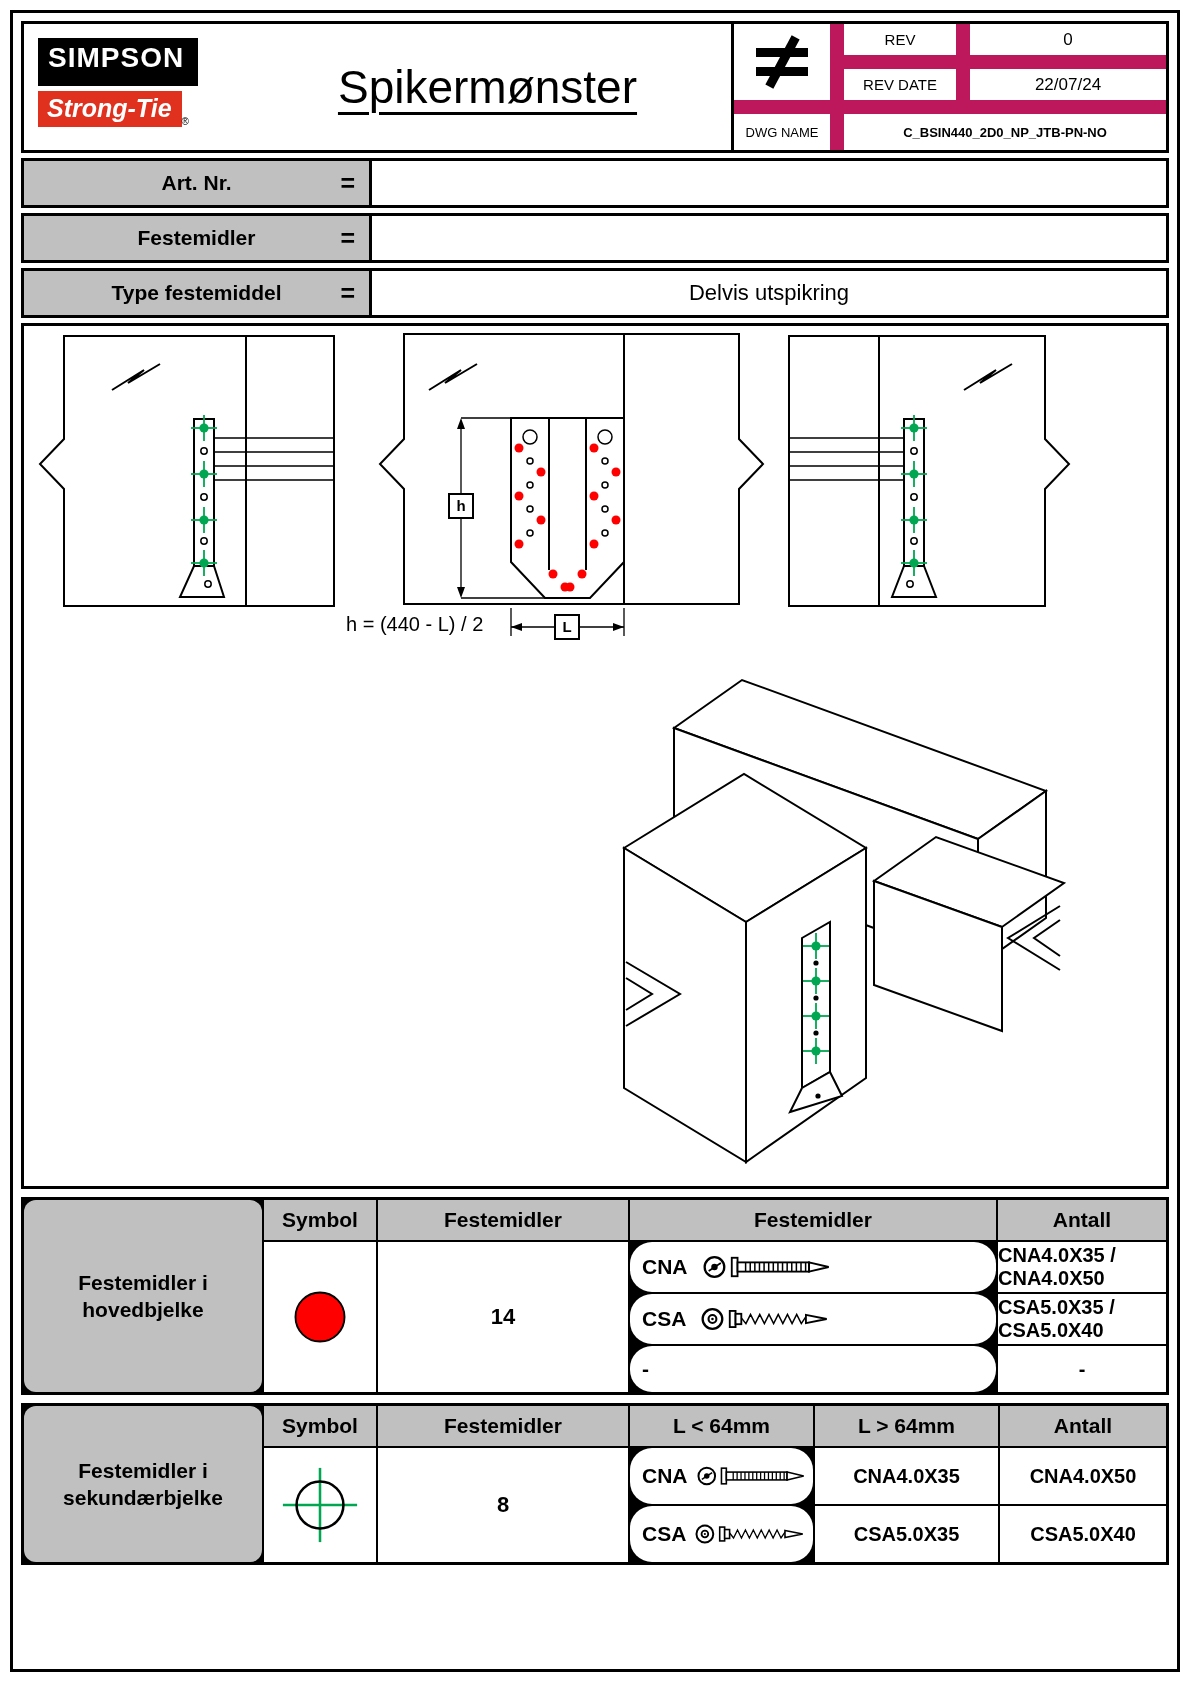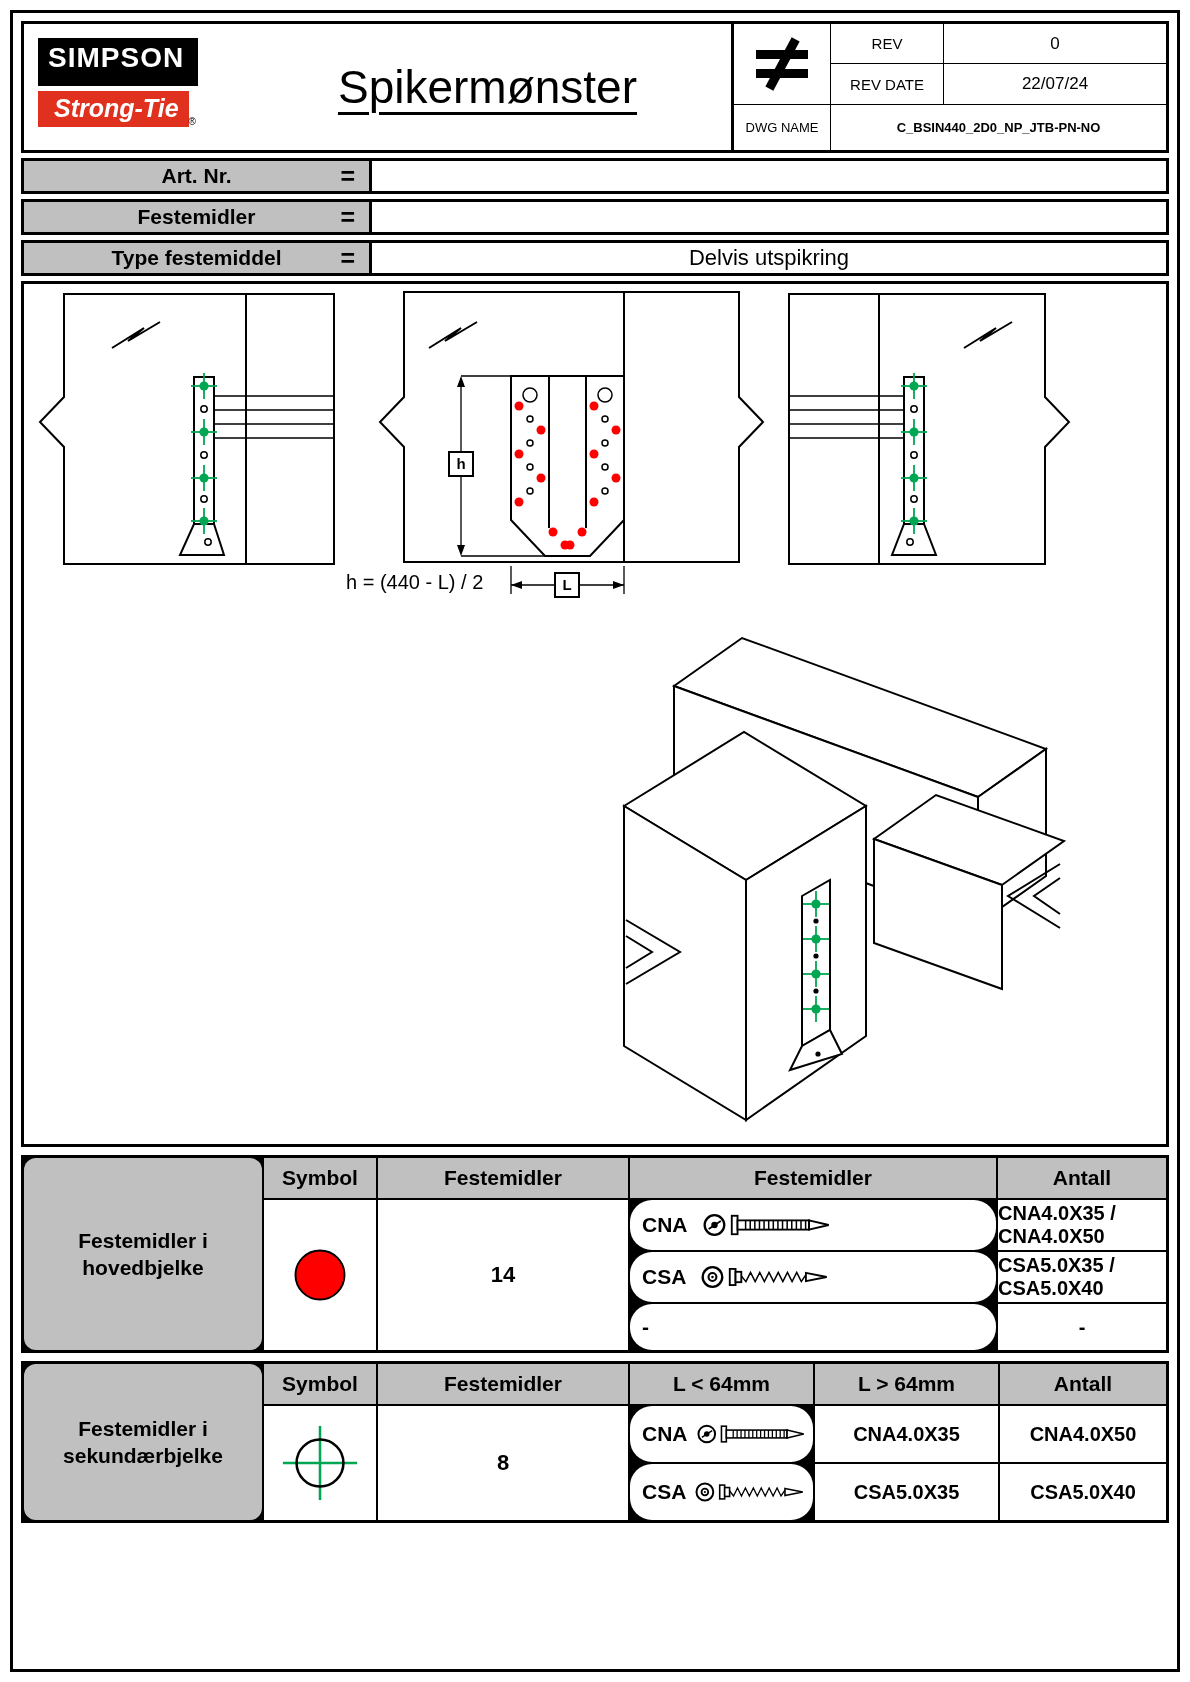--- a/index.html
+++ b/index.html
@@ -6,39 +6,39 @@
   .page{width:1190px;height:1682px;background:#fff;box-sizing:border-box;padding:10px;
         font-family:"Liberation Sans",sans-serif;color:#000;position:relative;}
   .frame{border:3px solid #000;height:100%;box-sizing:border-box;padding:8px;display:flex;flex-direction:column;}
 
   
   .hdr{border:3px solid #000;height:132px;display:flex;flex:none;box-sizing:border-box;}
   .logo-cell{width:228px;box-sizing:border-box;padding:14px 0 0 14px;}
   .logo-simpson{display:inline-block;background:#000;color:#fff;font-weight:bold;font-size:28px;
                 letter-spacing:1px;padding:4px 14px 12px 10px;}
   .logo-strongtie{display:inline-block;background:#e0301e;color:#fff;font-weight:bold;font-style:italic;
-                  font-size:25px;padding:3px 10px 4px 16px;margin-top:5px;}
+                  font-size:25px;padding:3px 10px 4px 9px;margin-top:5px;}
   .logo-reg{font-size:10px;vertical-align:bottom;}
   .title-cell{flex:1;display:flex;align-items:center;justify-content:center;}
   .title{font-size:46px;font-weight:500;text-decoration:underline;text-decoration-thickness:2.5px;text-underline-offset:9px;}
-  .rev-grid{width:432px;border-left:3px solid #000;background:#000000;display:grid;
-            grid-template-columns:96px 112px 1fr;grid-template-rows:1fr 1fr 1.15fr;gap:1px;margin-left:8px;}
+  .rev-grid{width:432px;border-left:3px solid #000;background:#be185d;display:grid;
+            grid-template-columns:96px 112px 1fr;grid-template-rows:1fr 1fr 1.15fr;gap:14px;margin-left:8px;}
   .rev-grid>div{background:#fff;display:flex;align-items:center;justify-content:center;}
   .neq-cell{grid-row:1/3;grid-column:1;}
   .rev-lab{font-size:15px;}
   .rev-val{font-size:17px;}
   .dwg-lab{font-size:13px;}
   .dwg-val{grid-column:2/4;font-size:13px;font-weight:bold;white-space:nowrap;}
   .neq{position:relative;width:52px;height:48px;}
   .neq i{position:absolute;left:0;right:0;height:9px;background:#000;}
   .neq i.b1{top:10px;} .neq i.b2{top:29px;}
   .neq i.sl{left:22px;top:-4px;width:9px;height:56px;transform:rotate(28deg);}
 
   
-  .irow{border:3px solid #000;height:36px;display:flex;margin-top:5px;flex:none;box-sizing:border-box;}
+  .irow{border:3px solid #000;height:50px;display:flex;margin-top:5px;flex:none;box-sizing:border-box;}
   .ilabel{width:348px;background:#c0c0c0;border-right:3px solid #000;display:flex;align-items:center;
           justify-content:center;position:relative;font-weight:bold;font-size:21px;box-sizing:border-box;}
   .ieq{position:absolute;right:14px;font-size:25px;font-weight:bold;}
   .ivals{flex:1;display:flex;}
   .ival{flex:1;display:flex;align-items:center;justify-content:center;font-size:22px;}
   .ival + .ival{border-left:3px solid #000;}
 
   
   .draw{border:3px solid #000;margin-top:5px;height:866px;flex:none;box-sizing:border-box;}
   .draw svg{display:block;width:100%;height:100%;}

